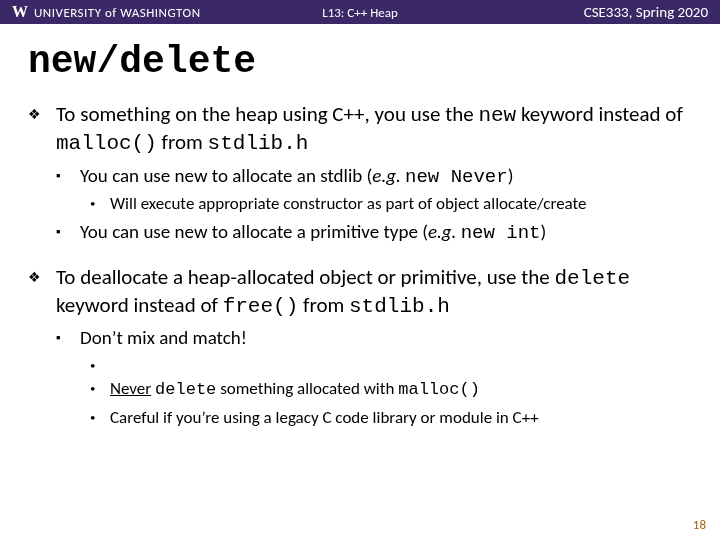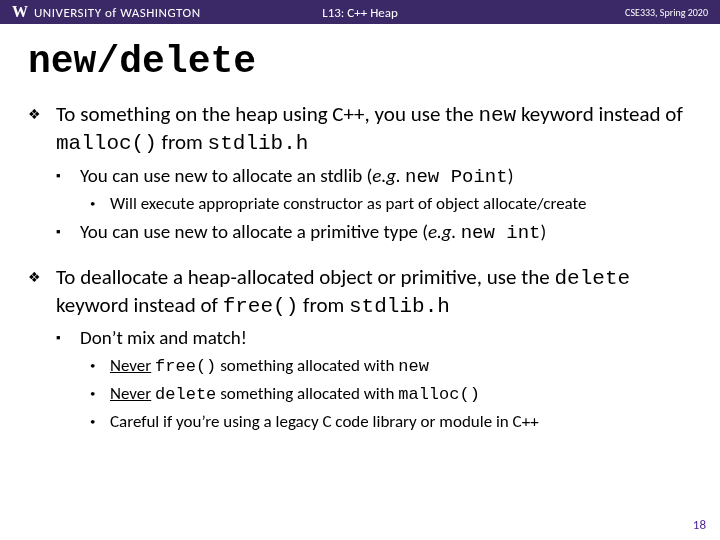--- a/index.html
+++ b/index.html
@@ -38,21 +38,21 @@
     letter-spacing: 0.5px;
   }
   .header-center {
     position: absolute;
     left: 50%;
     transform: translateX(-50%);
     font-size: 13px;
   }
   .header-right {
     margin-left: auto;
-    font-size: 10px;
+    font-size: 15px;
   }
   .content {
     padding: 16px 28px 0 28px;
   }
   .title {
     font-family: 'Courier New', monospace;
     font-size: 38px;
     font-weight: bold;
     margin-bottom: 18px;
   }
@@ -98,21 +98,21 @@
     font-family: 'Courier New', monospace;
   }
   .italic { font-style: italic; }
   .under { text-decoration: underline; }
   .spacer { height: 14px; }
   .page-num {
     position: absolute;
     bottom: 8px;
     right: 14px;
     font-size: 13px;
-    color: #4c1d95;
+    color: #a16207;
     text-align: right;
   }
 </style>
 </head>
 <body>
 
 <div class="header">
   <div class="uw-logo">
     <span class="uw-w">W</span>
     <span class="uw-text">UNIVERSITY of WASHINGTON</span>
@@ -128,21 +128,21 @@
   <div class="bullet-main">
     <span class="sym">❖</span>
     <span>
       <span>To something on the heap using C++, you use the </span><span class="mono">new</span><span> keyword instead of </span><span class="mono">malloc()</span><span> from </span><span class="mono">stdlib.h</span>
     </span>
   </div>
 
   <div class="bullet-sub">
     <span class="sym">▪</span>
     <span>
-      <span>You can use new to allocate an stdlib (</span><span class="italic">e.g.</span><span> </span><span class="mono">new Point</span><span>)</span>
+      <span>You can use new to allocate an stdlib (</span><span class="italic">e.g.</span><span> </span><span class="mono">new Never</span><span>)</span>
     </span>
   </div>
 
   <div class="bullet-subsub">
     <span class="sym">•</span>
     <span>Will execute appropriate constructor as part of object allocate/create</span>
   </div>
 
   <div class="bullet-sub">
     <span class="sym">▪</span>
@@ -160,23 +160,20 @@
     </span>
   </div>
 
   <div class="bullet-sub">
     <span class="sym">▪</span>
     <span>Don’t mix and match!</span>
   </div>
 
   <div class="bullet-subsub">
     <span class="sym">•</span>
-    <span>
-      <span class="under">Never</span><span> </span><span class="mono">free()</span><span> something allocated with </span><span class="mono">new</span>
-    </span>
   </div>
 
   <div class="bullet-subsub">
     <span class="sym">•</span>
     <span>
       <span class="under">Never</span><span> </span><span class="mono">delete</span><span> something allocated with </span><span class="mono">malloc()</span>
     </span>
   </div>
 
   <div class="bullet-subsub">

